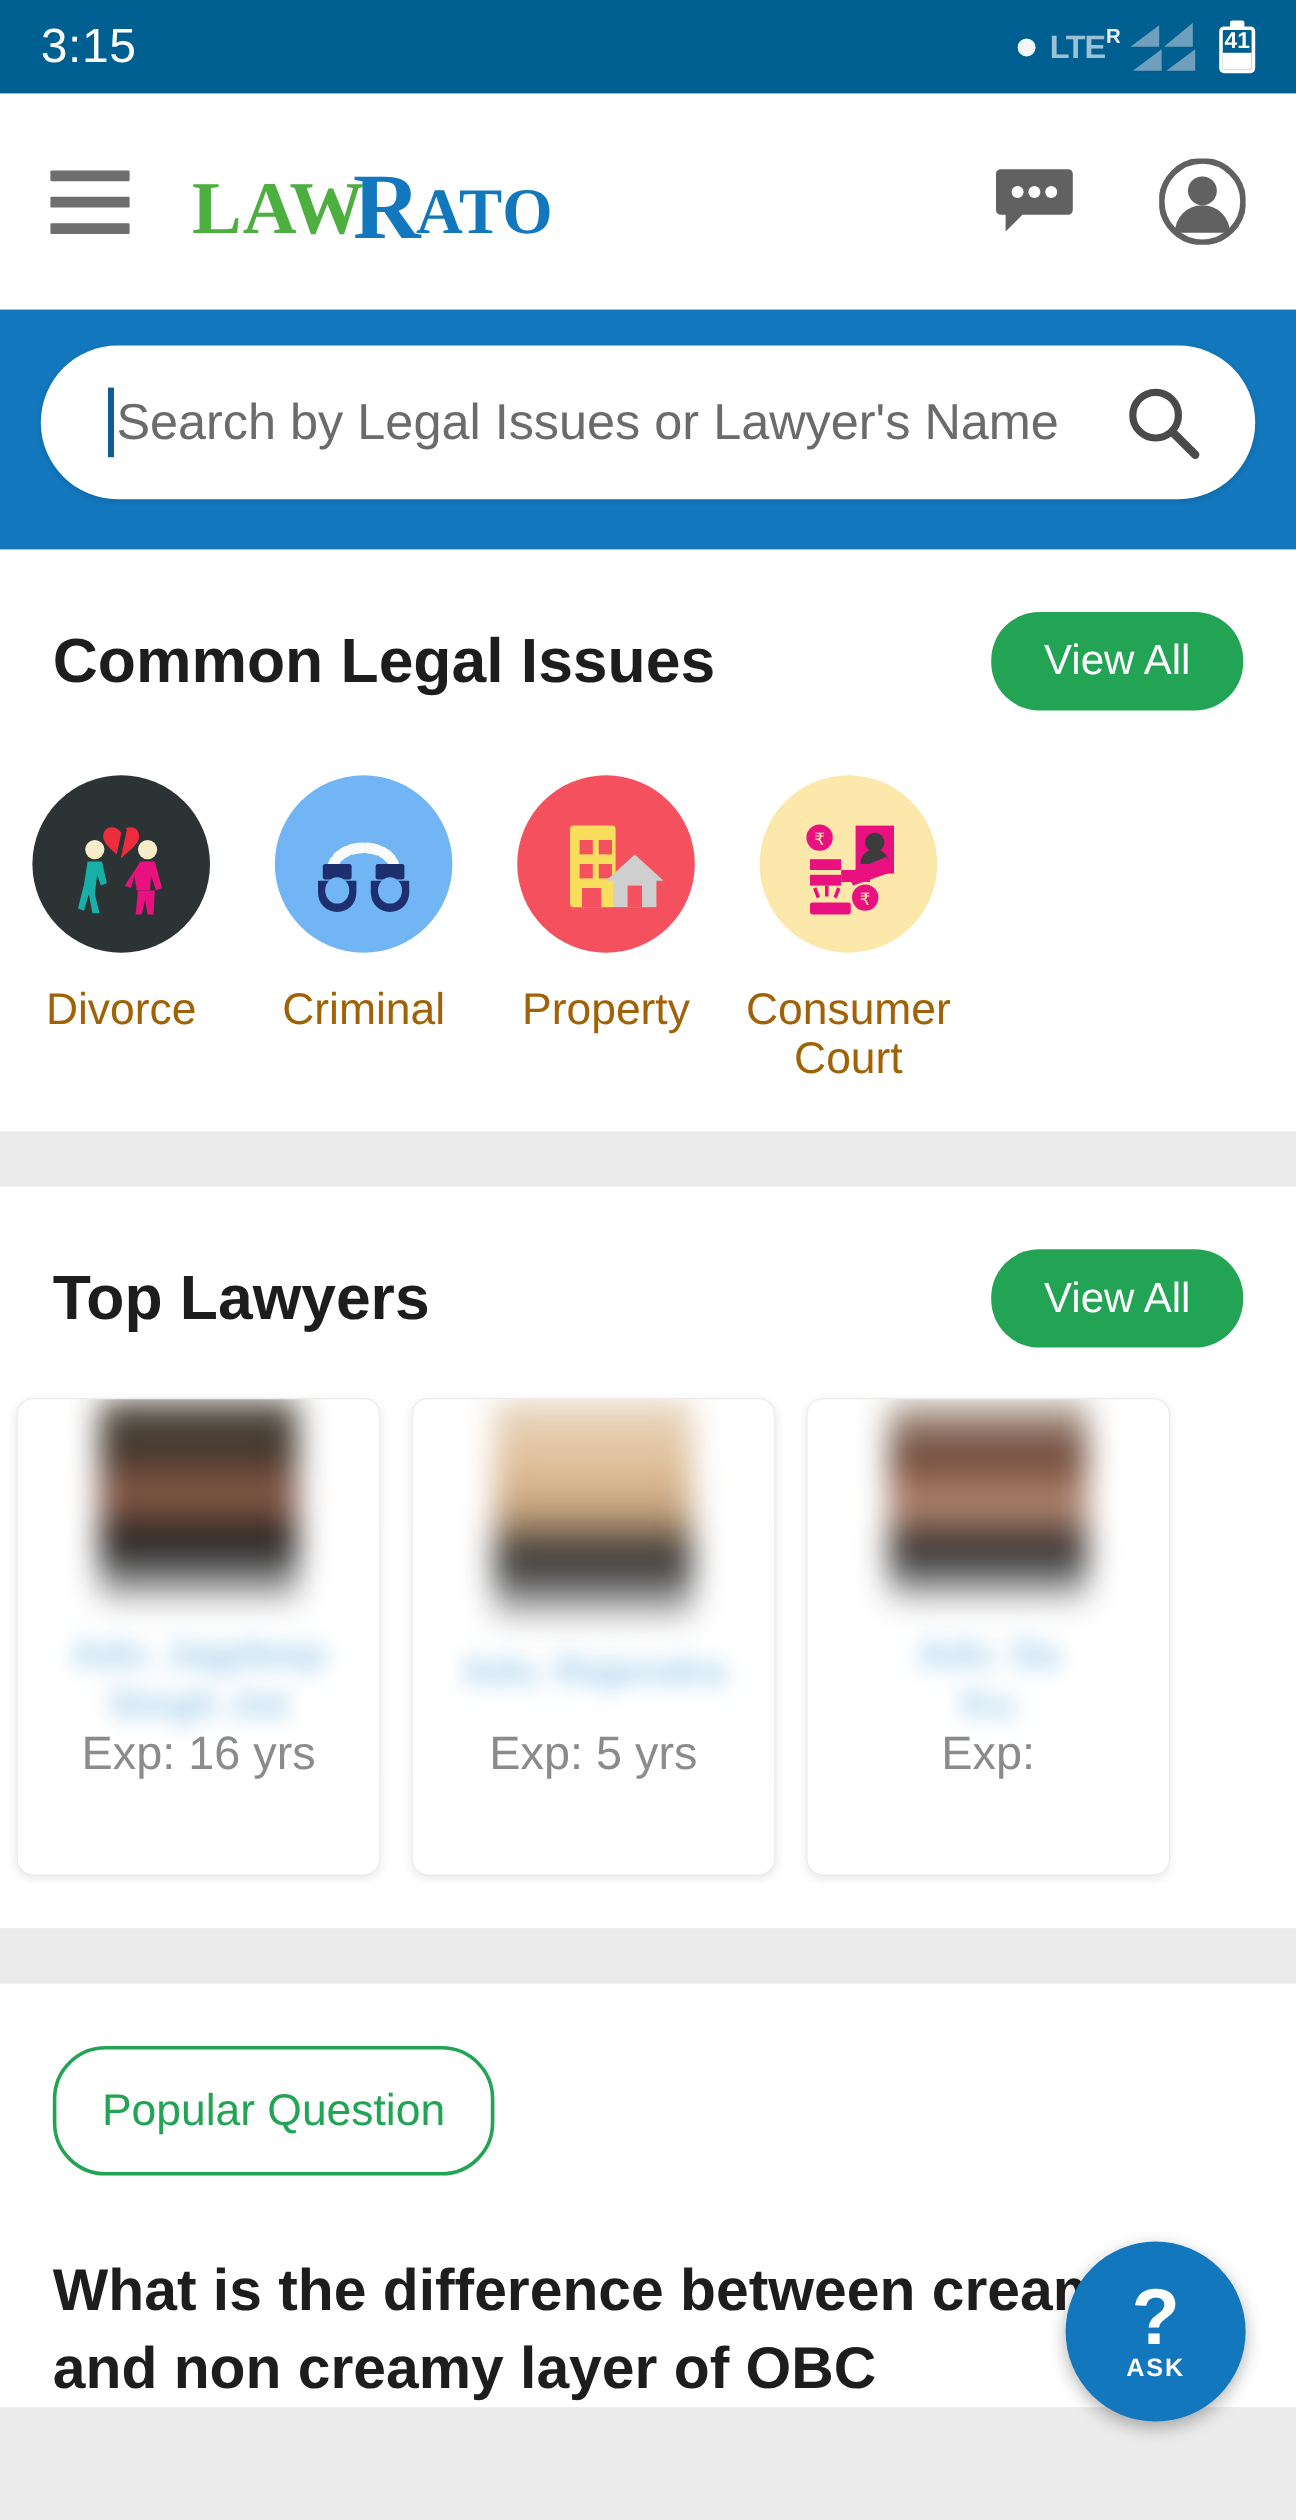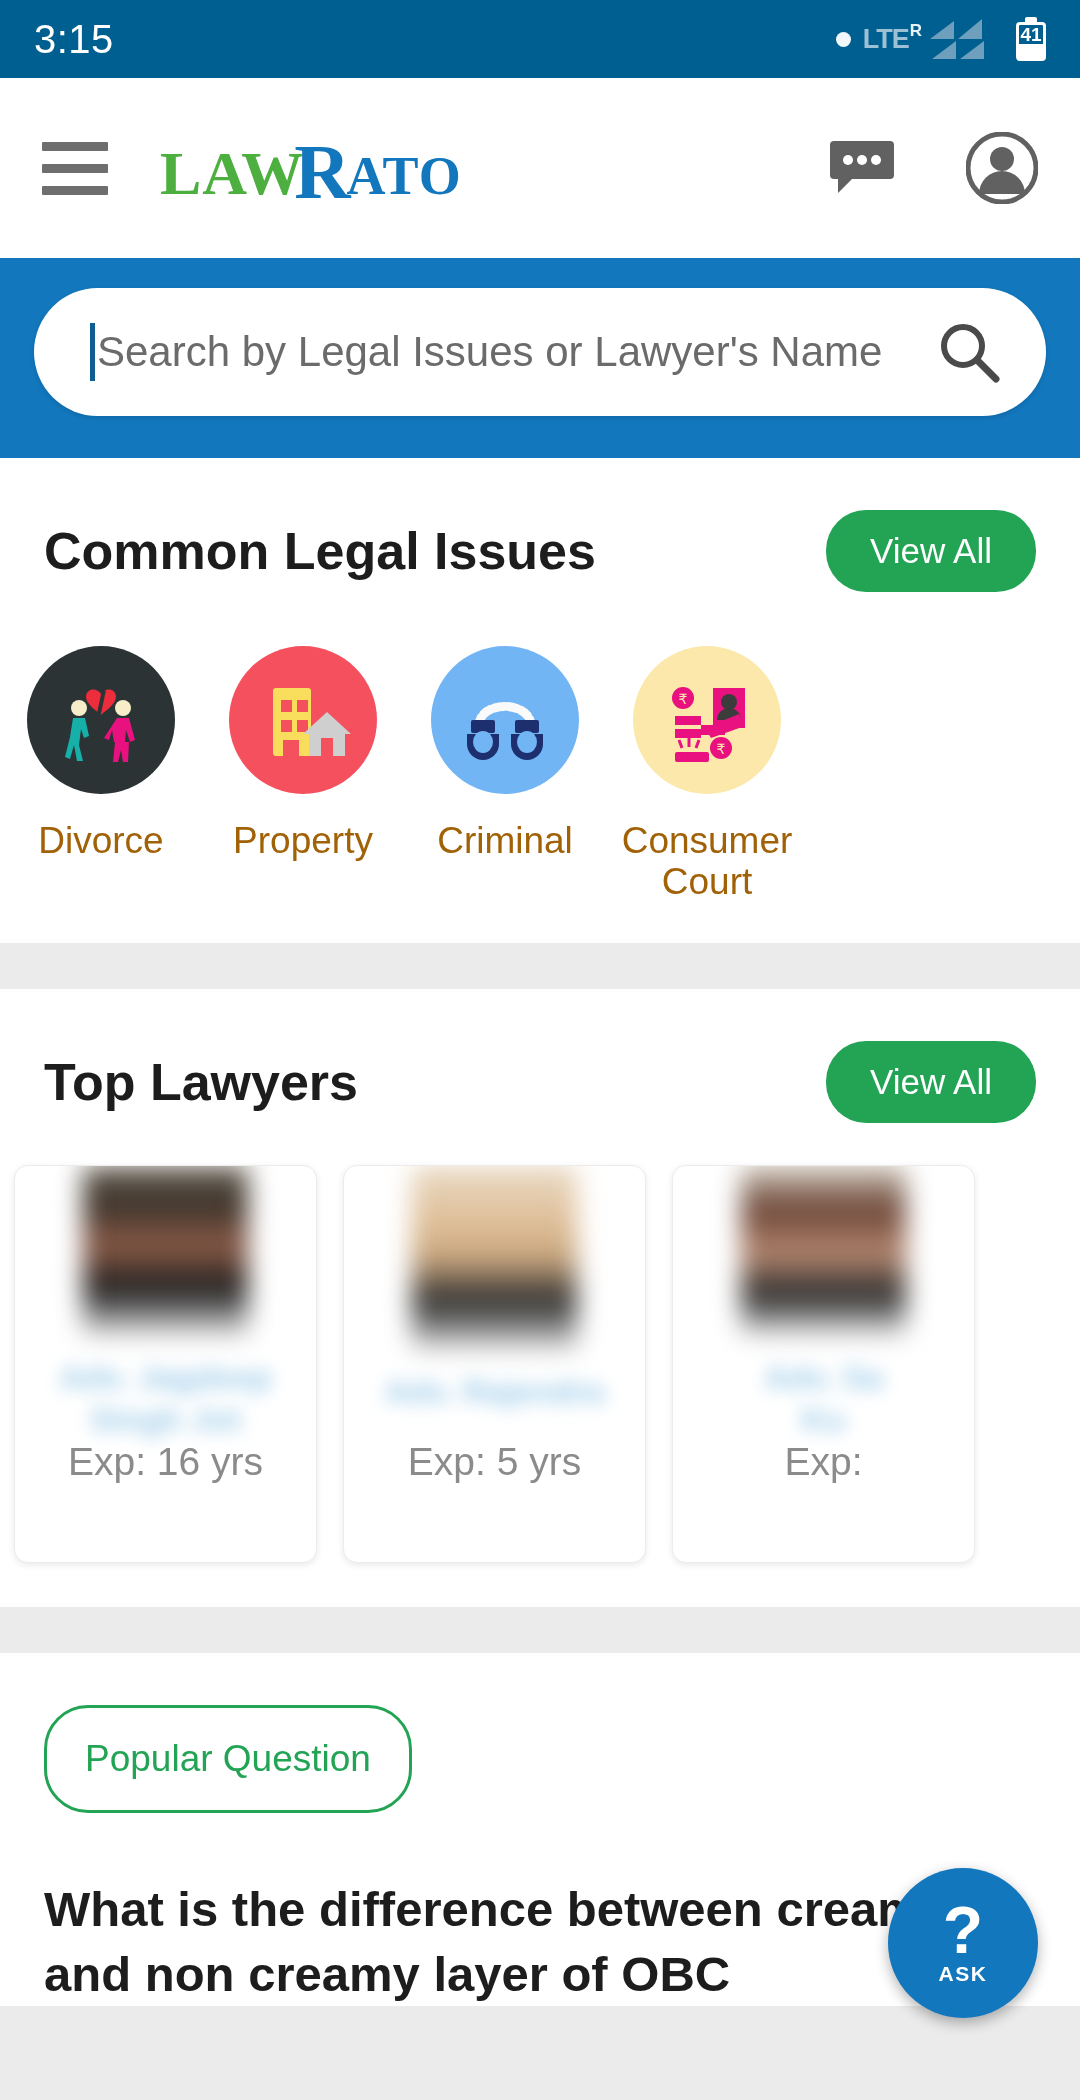--- a/index.html
+++ b/index.html
@@ -18,21 +18,21 @@
     padding: 0 34px;
   }
   .status-time { font-size: 40px; font-weight: 400; letter-spacing: .5px; }
   .status-right { display: flex; align-items: center; gap: 12px; }
   .dot-ind { width: 15px; height: 15px; border-radius: 50%; background: #fff; opacity: .95; }
   .lte-wrap { display: flex; align-items: flex-start; color: #bcd4e2; }
   .lte-txt { font-size: 27px; font-weight: 700; letter-spacing: -1px; color: #9cc0d4; }
   .roam { font-size: 17px; font-weight: 700; color: #e8f1f6; margin-left: 1px; margin-top: -3px; }
   .sig { display: flex; align-items: flex-end; gap: 3px; margin-left: -4px; }
   .sig svg { display: block; }
-  .batt { position: relative; width: 30px; height: 44px; margin-left: 18px; }
+  .batt { position: relative; width: 30px; height: 44px; margin-left: 6px; }
   .batt-body {
     position: absolute; left: 0; top: 5px; width: 30px; height: 39px;
     border: 3px solid #fff; border-radius: 4px;
   }
   .batt-cap { position: absolute; left: 9px; top: 0; width: 12px; height: 6px; background: #fff; border-radius: 2px 2px 0 0; }
   .batt-fill { position: absolute; left: 3px; bottom: 3px; width: 24px; height: 14px; background: #fff; }
   .batt-num {
     position: absolute; left: 0; top: 8px; width: 30px; text-align: center;
     font-size: 19px; font-weight: 700; color: #fff; line-height: 1;
   }
@@ -229,52 +229,52 @@
             <path d="M52 26c-4-7-15-6-15 3 0 7 11 14 15 18 4-4 15-11 15-18 0-9-11-10-15-3z" fill="#ed2d3c"></path>
             <rect x="50" y="22" width="4" height="28" fill="#2b3335" transform="rotate(12 52 36)"></rect>
             <circle cx="30" cy="40" r="8" fill="#f7edc8"></circle>
             <path d="M24 50h12l4 18-5 2-3-9-2 16 4 16h-6l-3-16-4 14-5-2 5-20z" fill="#17b0a8"></path>
             <circle cx="74" cy="40" r="8" fill="#f7edc8"></circle>
             <path d="M68 50h12l6 22-5 2-4-12-1 12H65l-2-12-3 10-5-2z" fill="#e8117f"></path>
             <path d="M66 74h14l-1 20h-5l-2-12-3 12h-5z" fill="#e8117f"></path>
           </svg>
         </div>
         <div class="cat-label">Divorce</div>
+      </div>
+
+      <div class="cat">
+        <div class="cat-circle" style="background:#72b5f4">
+          <svg width="104" height="104" viewBox="0 0 104 104">
+            <path d="M26 58C26 32 78 32 78 58" fill="none" stroke="#fafafa" stroke-width="9" stroke-dasharray="9 4" stroke-linecap="round"></path>
+            <rect x="18" y="52" width="24" height="13" rx="2" fill="#1d2f6f"></rect>
+            <rect x="62" y="52" width="24" height="13" rx="2" fill="#1d2f6f"></rect>
+            <path d="M14 66h32v10a16 16 0 0 1-32 0z" fill="#1d2f6f"></path>
+            <path d="M58 66h32v10a16 16 0 0 1-32 0z" fill="#1d2f6f"></path>
+            <ellipse cx="30" cy="74" rx="10" ry="11" fill="#72b5f4"></ellipse>
+            <ellipse cx="74" cy="74" rx="10" ry="11" fill="#72b5f4"></ellipse>
+          </svg>
+        </div>
+        <div class="cat-label">Criminal</div>
       </div>
 
       <div class="cat">
         <div class="cat-circle" style="background:#f4505e">
           <svg width="104" height="104" viewBox="0 0 104 104">
             <rect x="22" y="20" width="38" height="68" rx="3" fill="#f9dd5c"></rect>
             <rect x="30" y="32" width="11" height="12" fill="#f4505e"></rect>
             <rect x="46" y="32" width="11" height="12" fill="#f4505e"></rect>
             <rect x="30" y="52" width="11" height="12" fill="#f4505e"></rect>
             <rect x="46" y="52" width="11" height="12" fill="#f4505e"></rect>
             <rect x="32" y="72" width="16" height="16" fill="#f4505e"></rect>
             <polygon points="76,44 100,66 52,66" fill="#cfcfcf"></polygon>
             <rect x="58" y="64" width="36" height="24" fill="#cfcfcf"></rect>
             <rect x="70" y="70" width="12" height="18" fill="#f4505e"></rect>
           </svg>
         </div>
         <div class="cat-label">Property</div>
-      </div>
-
-      <div class="cat">
-        <div class="cat-circle" style="background:#72b5f4">
-          <svg width="104" height="104" viewBox="0 0 104 104">
-            <path d="M26 58C26 32 78 32 78 58" fill="none" stroke="#fafafa" stroke-width="9" stroke-dasharray="9 4" stroke-linecap="round"></path>
-            <rect x="18" y="52" width="24" height="13" rx="2" fill="#1d2f6f"></rect>
-            <rect x="62" y="52" width="24" height="13" rx="2" fill="#1d2f6f"></rect>
-            <path d="M14 66h32v10a16 16 0 0 1-32 0z" fill="#1d2f6f"></path>
-            <path d="M58 66h32v10a16 16 0 0 1-32 0z" fill="#1d2f6f"></path>
-            <ellipse cx="30" cy="74" rx="10" ry="11" fill="#72b5f4"></ellipse>
-            <ellipse cx="74" cy="74" rx="10" ry="11" fill="#72b5f4"></ellipse>
-          </svg>
-        </div>
-        <div class="cat-label">Criminal</div>
       </div>
 
       <div class="cat">
         <div class="cat-circle" style="background:#fce8ab">
           <svg width="104" height="104" viewBox="0 0 104 104">
             <rect x="58" y="20" width="32" height="40" fill="#e8117f"></rect>
             <circle cx="74" cy="34" r="8" fill="#3c3c3c"></circle>
             <path d="M62 52a12 12 0 0 1 24 0z" fill="#3c3c3c"></path>
             <circle cx="28" cy="30" r="11" fill="#e8117f"></circle>
             <text x="28" y="36" font-size="14" fill="#fce8ab" text-anchor="middle" font-family="DejaVu Sans">₹</text>

